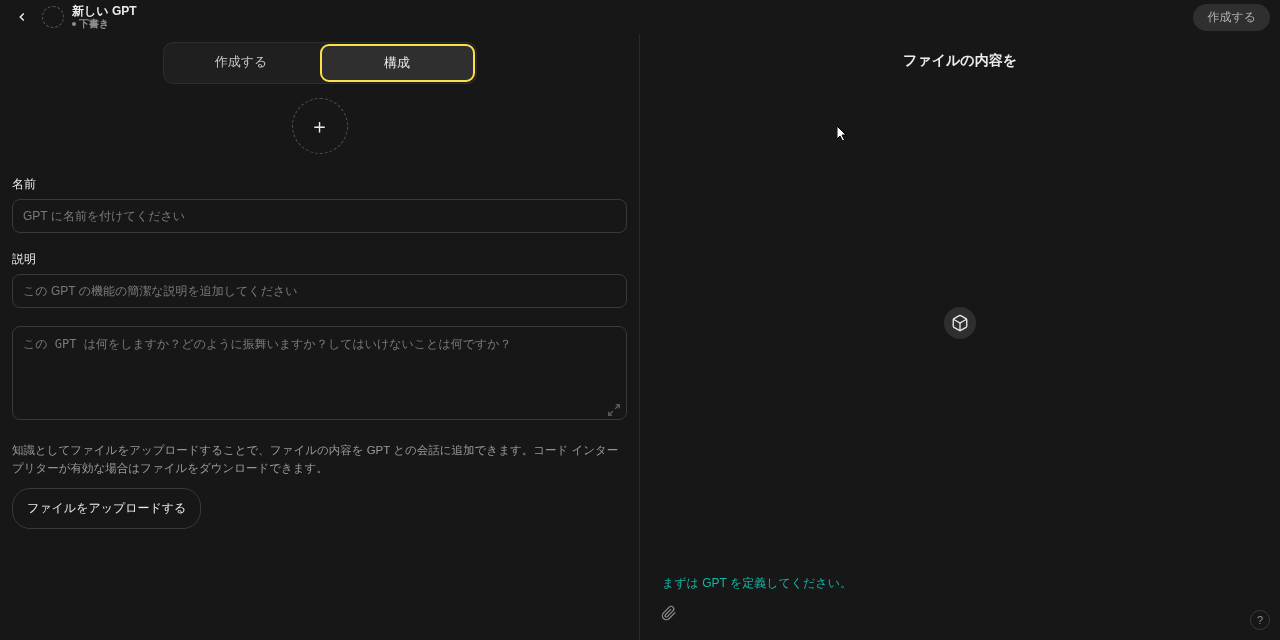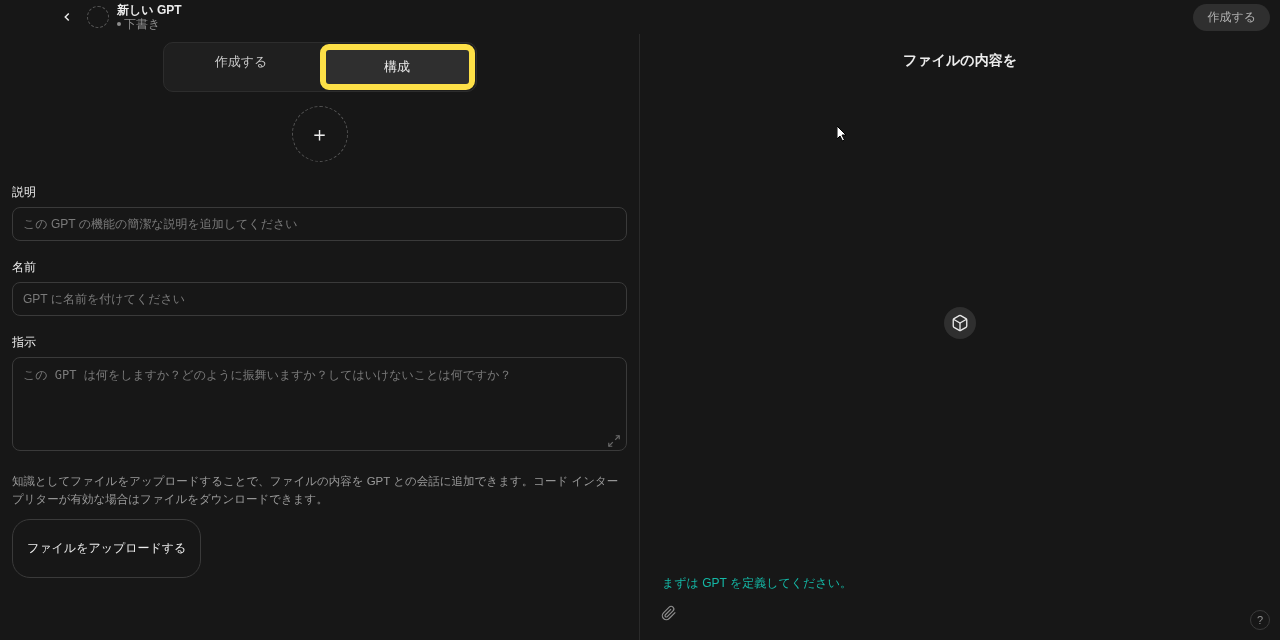--- a/index.html
+++ b/index.html
@@ -12,34 +12,33 @@
     overflow: hidden;
   }
 
   
   .header {
     height: 34px;
     display: flex; align-items: center;
     padding: 0 10px;
     gap: 8px;
     background: #171717;
-    margin-left: 45px;
   }
   .back-btn {
     width: 24px; height: 24px;
     display:flex;align-items:center;justify-content:center;
     color:#ececec; cursor:pointer;
   }
   .avatar-circle {
     width: 22px; height: 22px; border-radius: 50%;
     border: 1px dashed #555;
   }
   .title-block { display:flex; flex-direction:column; line-height:1.2;}
   .title-main { font-size: 12px; font-weight:600; color:#ececec;}
-  .title-sub { font-size: 12px; color:#8e8e8e; display:flex; align-items:center; gap:3px;}
+  .title-sub { font-size: 10px; color:#8e8e8e; display:flex; align-items:center; gap:3px;font-weight:bold;}
   .title-sub::before{content:"";width:4px;height:4px;border-radius:50%;background:#8e8e8e;display:inline-block;}
   .header-spacer{flex:1;}
   .create-pill{
     background:#2f2f2f;color:#b0b0b0;
     padding:5px 14px;border-radius:14px;font-size:12px;cursor:pointer;
   }
 
   
   .body{
     display:flex; height:calc(640px - 34px);
@@ -63,21 +62,21 @@
 
   
   .tabs-wrap{display:flex;justify-content:center;padding:8px 0 14px;}
   .tabs{
     display:flex;background:#1f1f1f;border:1px solid #2d2d2d;border-radius:10px;overflow:hidden;
   }
   .tab{
     width:155px;text-align:center;padding:8px 0;font-size:13px;color:#c8c8c8;cursor:pointer;
   }
   .tab.active{
-    background:#2f2f2f;border:6px solid #fde047;border-radius:9px;margin:1px;color:#ececec;
+    background:#2f2f2f;border:2px solid #fde047;border-radius:9px;margin:1px;color:#ececec;
   }
   .tab.inactive{margin:2px 0;}
 
   
   .form{padding:0 12px;}
   .avatar-up{
     width:56px;height:56px;border:1px dashed #555;border-radius:50%;
     margin:0 auto 22px;display:flex;align-items:center;justify-content:center;
     color:#ececec;font-size:20px;cursor:pointer;
   }
@@ -96,21 +95,21 @@
   }
   .starter-row{display:flex;gap:6px;align-items:stretch;}
   .starter-row .input{flex:1;}
   .x-btn{
     width:30px;border:1px solid #3a3a3a;border-radius:8px;background:#171717;
     display:flex;align-items:center;justify-content:center;color:#c8c8c8;font-size:13px;cursor:pointer;
   }
   .helper{font-size:11.5px;color:#9a9a9a;line-height:1.6;}
   .upload-btn{
     margin-top:10px;display:inline-block;border:1px solid #3a3a3a;border-radius:18px;
-    padding:20px 14px;font-size:12px;color:#ececec;background:#171717;cursor:pointer;
+    padding:11px 14px;font-size:12px;color:#ececec;background:#171717;cursor:pointer;
   }
 
   
   .preview-title{
     text-align:center;font-size:14px;font-weight:600;color:#ececec;
     padding:18px 0 0;
   }
   .preview-center{
     flex:1;display:flex;align-items:center;justify-content:center;
   }
@@ -163,31 +162,30 @@
           <div class="tab active">構成</div>
         </div>
       </div>
 
       <div class="form">
         <div class="avatar-up">
           <span>＋</span>
         </div>
 
         <div class="field">
+          <div class="label">名前</div>
+          <input class="input" placeholder="GPT に名前を付けてください" style="">
+        </div>
+
+        <div class="field">
           <div class="label">説明</div>
           <input class="input" placeholder="この GPT の機能の簡潔な説明を追加してください" style="">
         </div>
 
         <div class="field">
-          <div class="label">名前</div>
-          <input class="input" placeholder="GPT に名前を付けてください" style="">
-        </div>
-
-        <div class="field">
-          <div class="label">指示</div>
           <div class="ta-wrap">
             <textarea class="textarea" placeholder="この GPT は何をしますか？どのように振舞いますか？してはいけないことは何ですか？" style=""></textarea>
             <svg class="ta-expand" viewBox="0 0 24 24" fill="none" stroke="#aaa" stroke-width="2">
               <polyline points="15 3 21 3 21 9"></polyline>
                 <polyline points="9 21 3 21 3 15"></polyline>
               <line x1="21" y1="3" x2="14" y2="10"></line>
                 <line x1="3" y1="21" x2="10" y2="14"></line>
             </svg>
           </div>
         </div>

